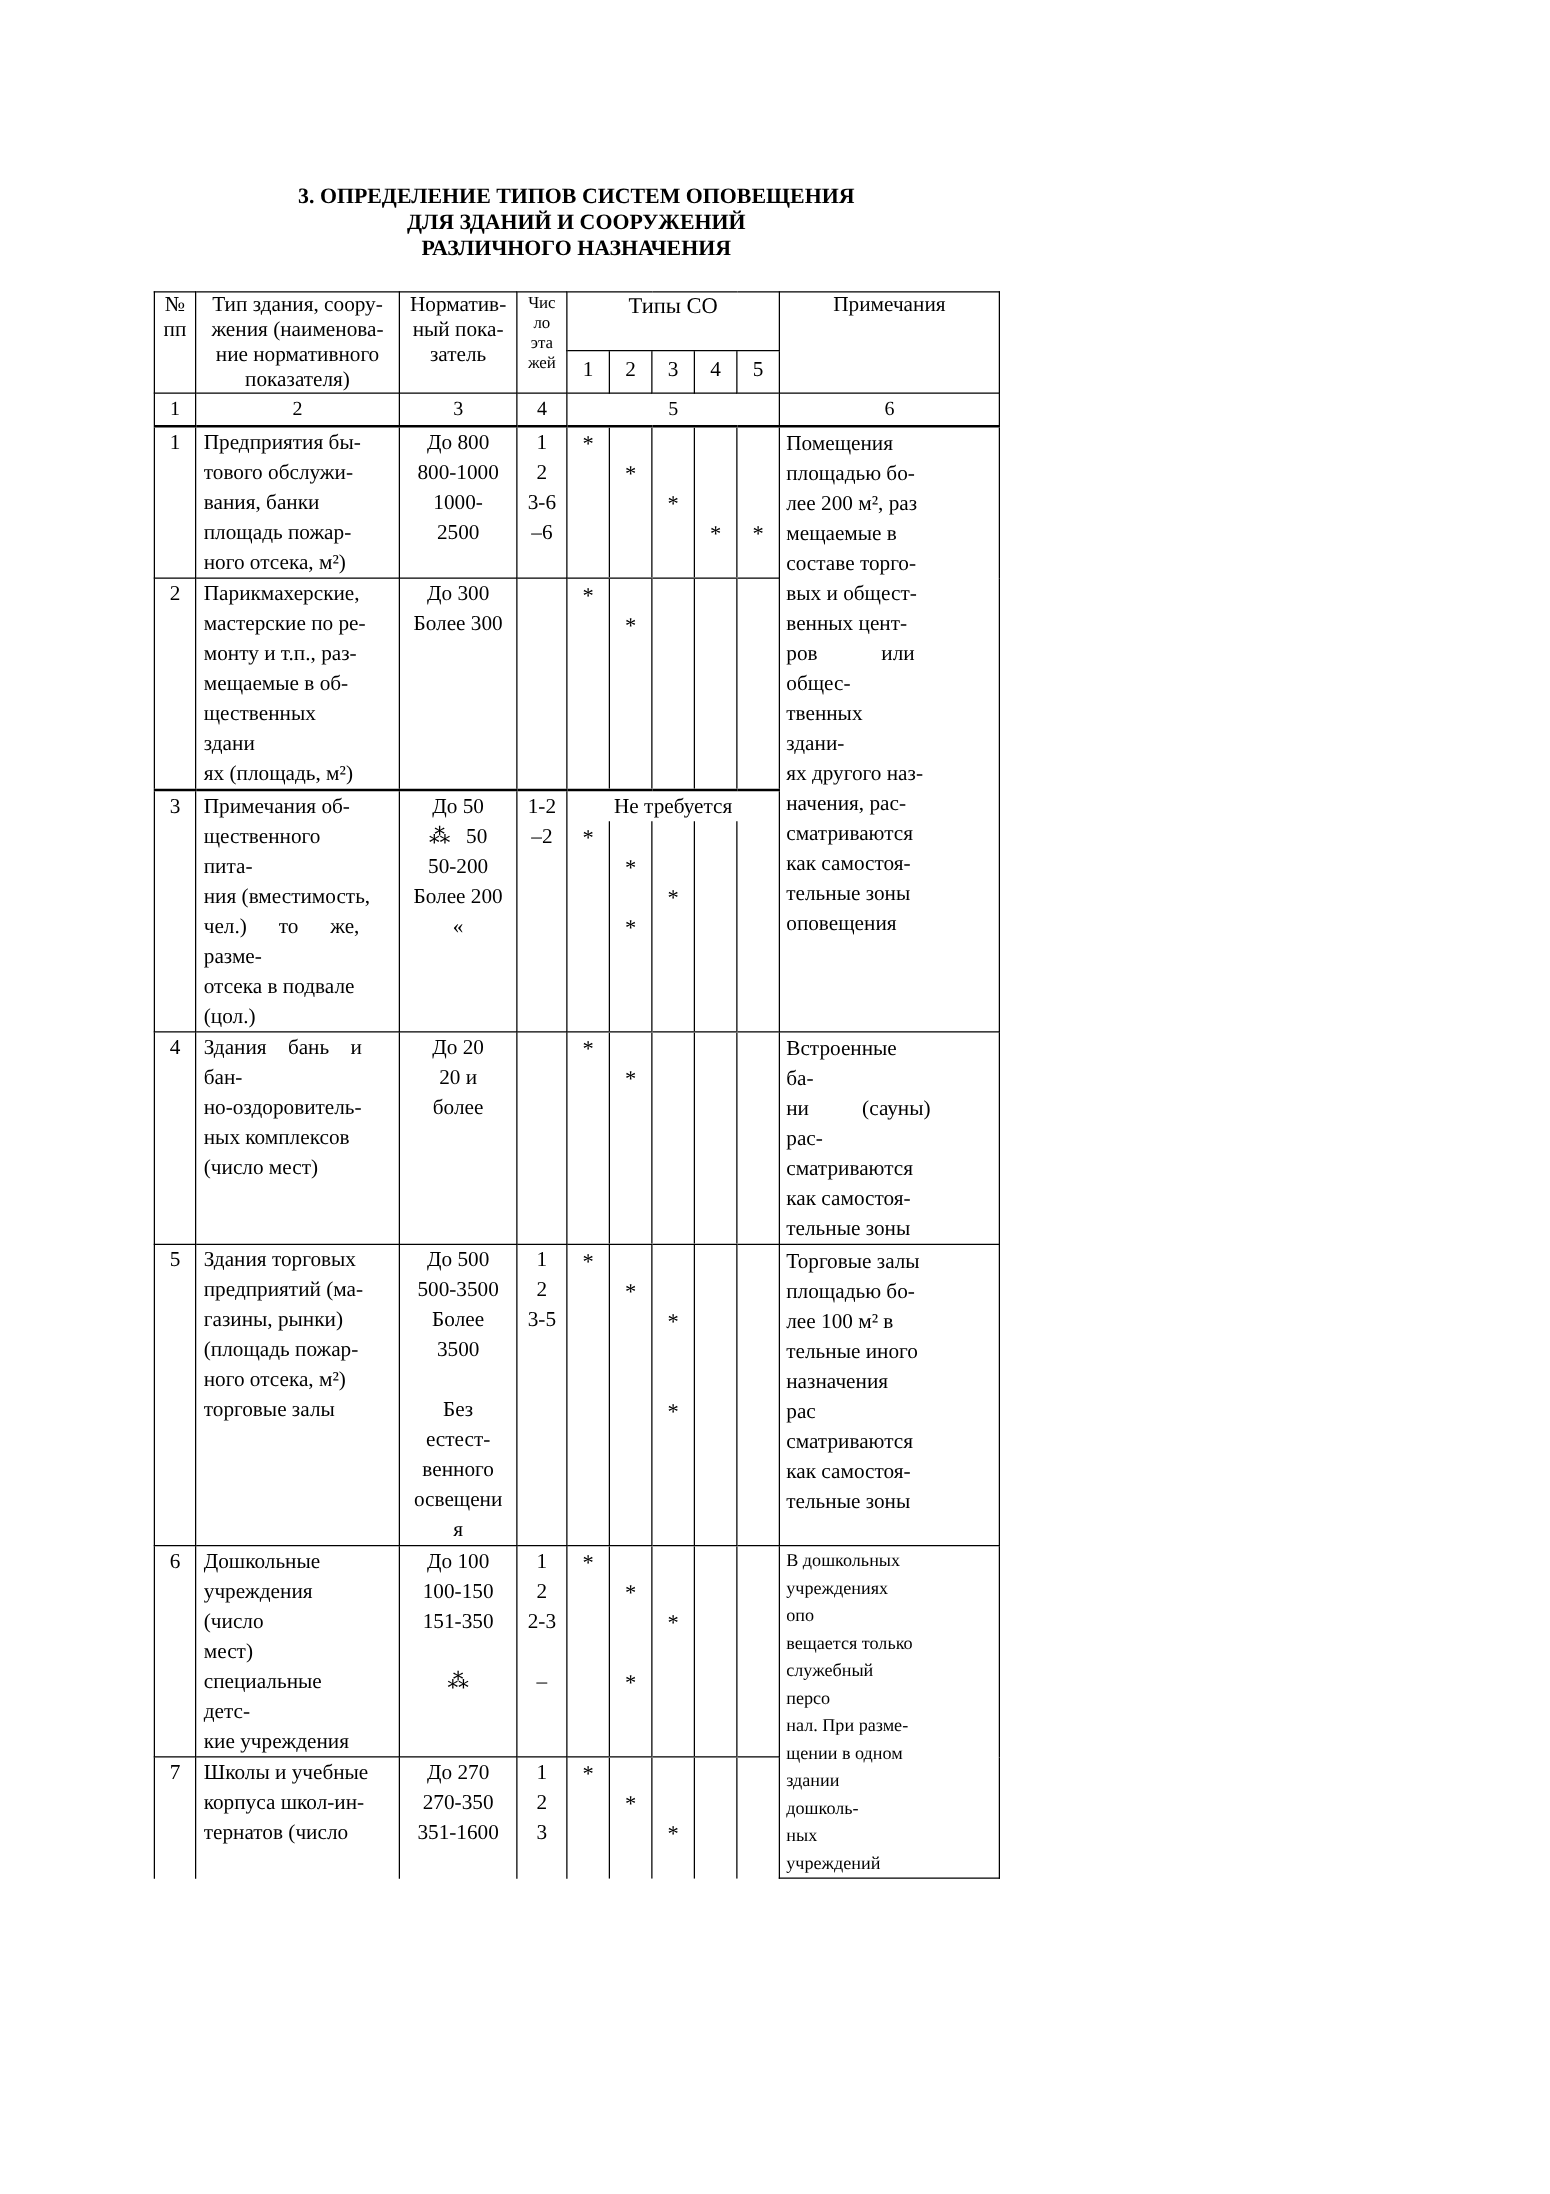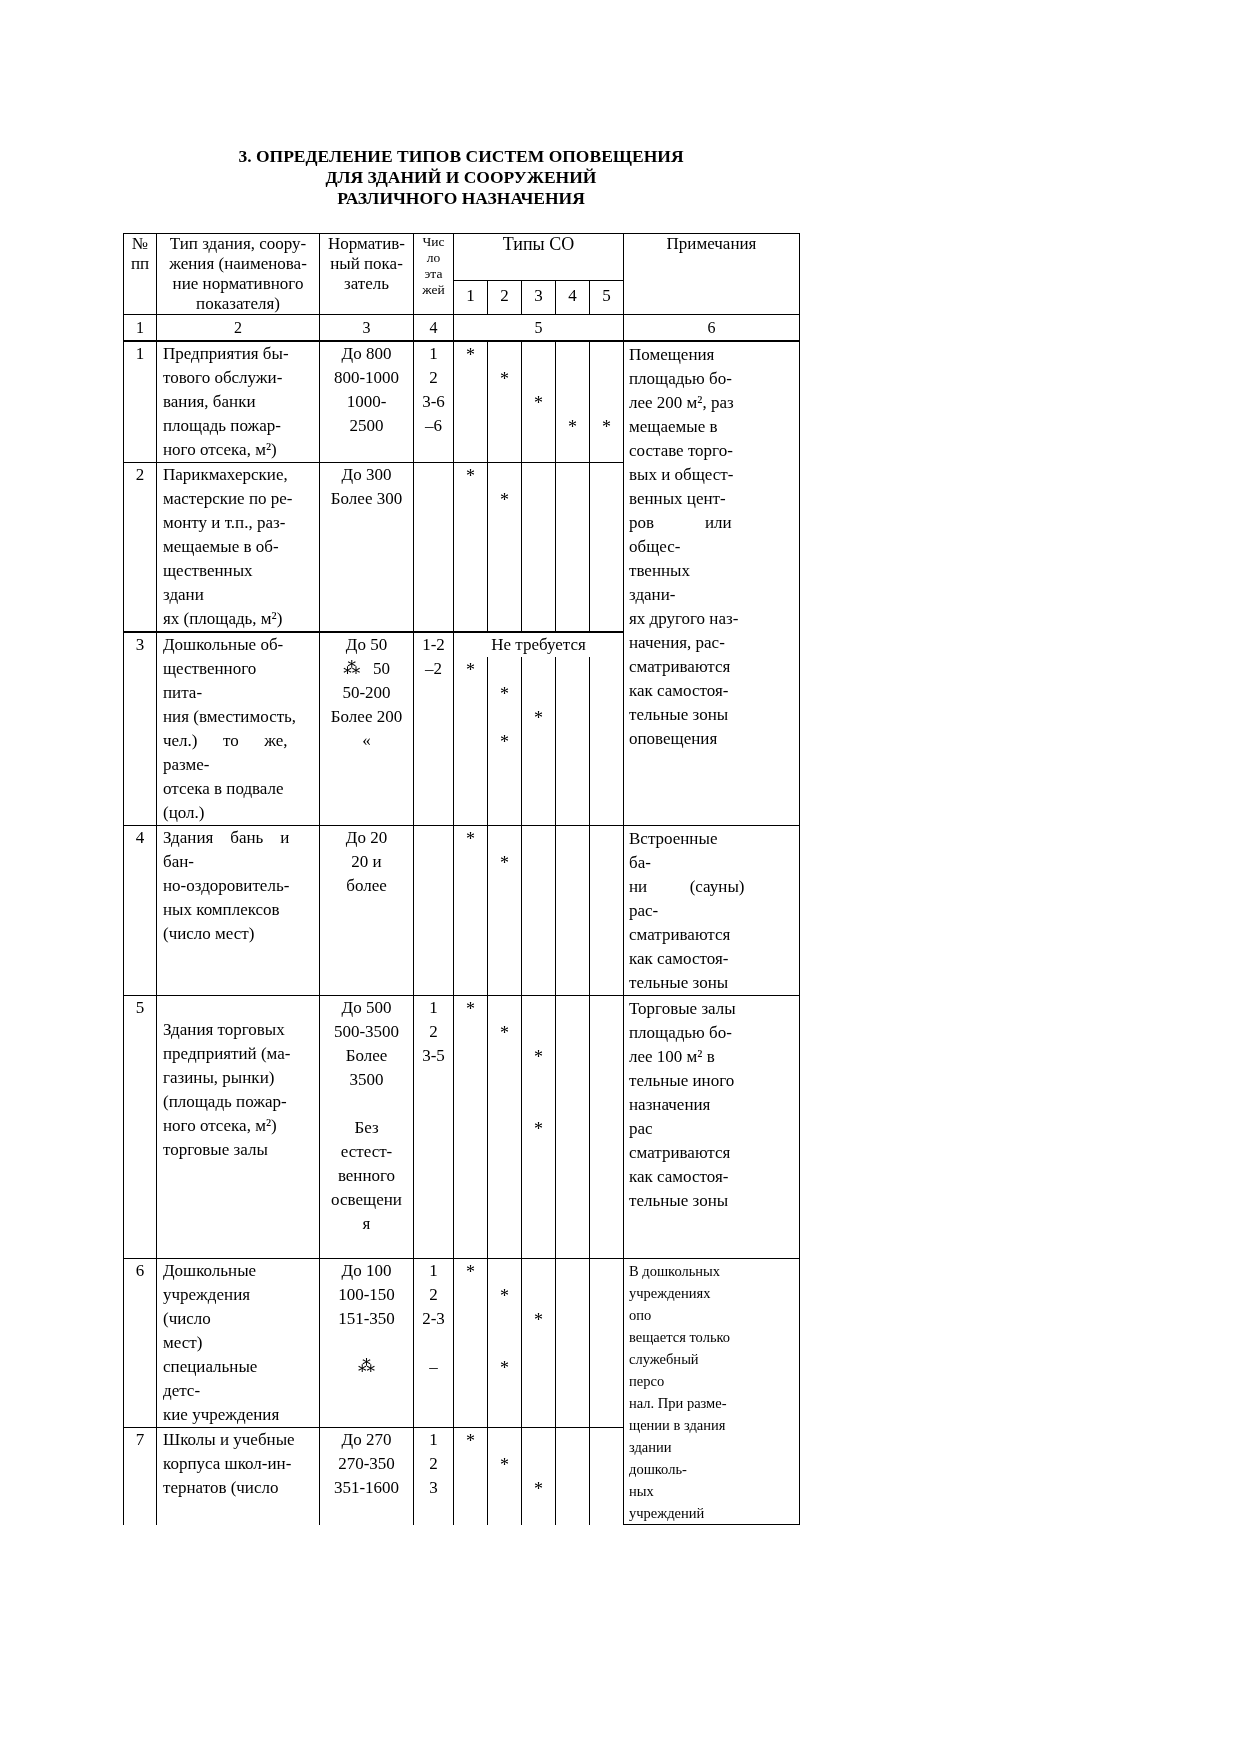--- a/index.html
+++ b/index.html
@@ -288,21 +288,21 @@
                     <div class="so-slot"></div>
                   </div>
                 </div>
               </div>
             </td>
           </tr>
           <tr class="thick-top">
             <td class="c-num">3</td>
             <td class="c-name">
               <div class="cell-lines" style="min-height: 192px;">
-                <div>Дошкольные об-</div>
+                <div>Примечания об-</div>
                 <div>щественного</div>
                 <div>пита-</div>
                 <div>ния (вместимость,</div>
                 <div>чел.)      то      же,</div>
                 <div>разме-</div>
                 <div>отсека в подвале</div>
                 <div>(цол.)</div>
               </div>
             </td>
             <td class="c-norm">
@@ -460,21 +460,21 @@
                 <div>рас-</div>
                 <div>сматриваются</div>
                 <div>как самостоя-</div>
                 <div>тельные зоны</div>
               </div>
             </td>
           </tr>
           <tr>
             <td class="c-num">5</td>
             <td class="c-name">
-              <div class="cell-lines" style="min-height: 240px; margin-top: 22px;">
+              <div class="cell-lines" style="min-height: 240px;">
                 <div>Здания торговых</div>
                 <div>предприятий (ма-</div>
                 <div>газины, рынки)</div>
                 <div>(площадь пожар-</div>
                 <div>ного отсека, м²)</div>
                 <div>торговые залы</div>
                 <div></div>
                 <div></div>
                 <div></div>
                 <div></div>
@@ -676,21 +676,21 @@
             </td>
             <td class="c-note small cut-note" rowspan="2">
               <div class="cell-lines">
                 <div>В дошкольных</div>
                 <div>учреждениях</div>
                 <div>опо</div>
                 <div>вещается только</div>
                 <div>служебный</div>
                 <div>персо</div>
                 <div>нал. При разме-</div>
-                <div>щении в здания</div>
+                <div>щении в одном</div>
                 <div>здании</div>
                 <div>дошколь-</div>
                 <div>ных</div>
                 <div>учреждений</div>
               </div>
             </td>
           </tr>
           <tr class="cut">
             <td class="c-num">7</td>
             <td class="c-name">

